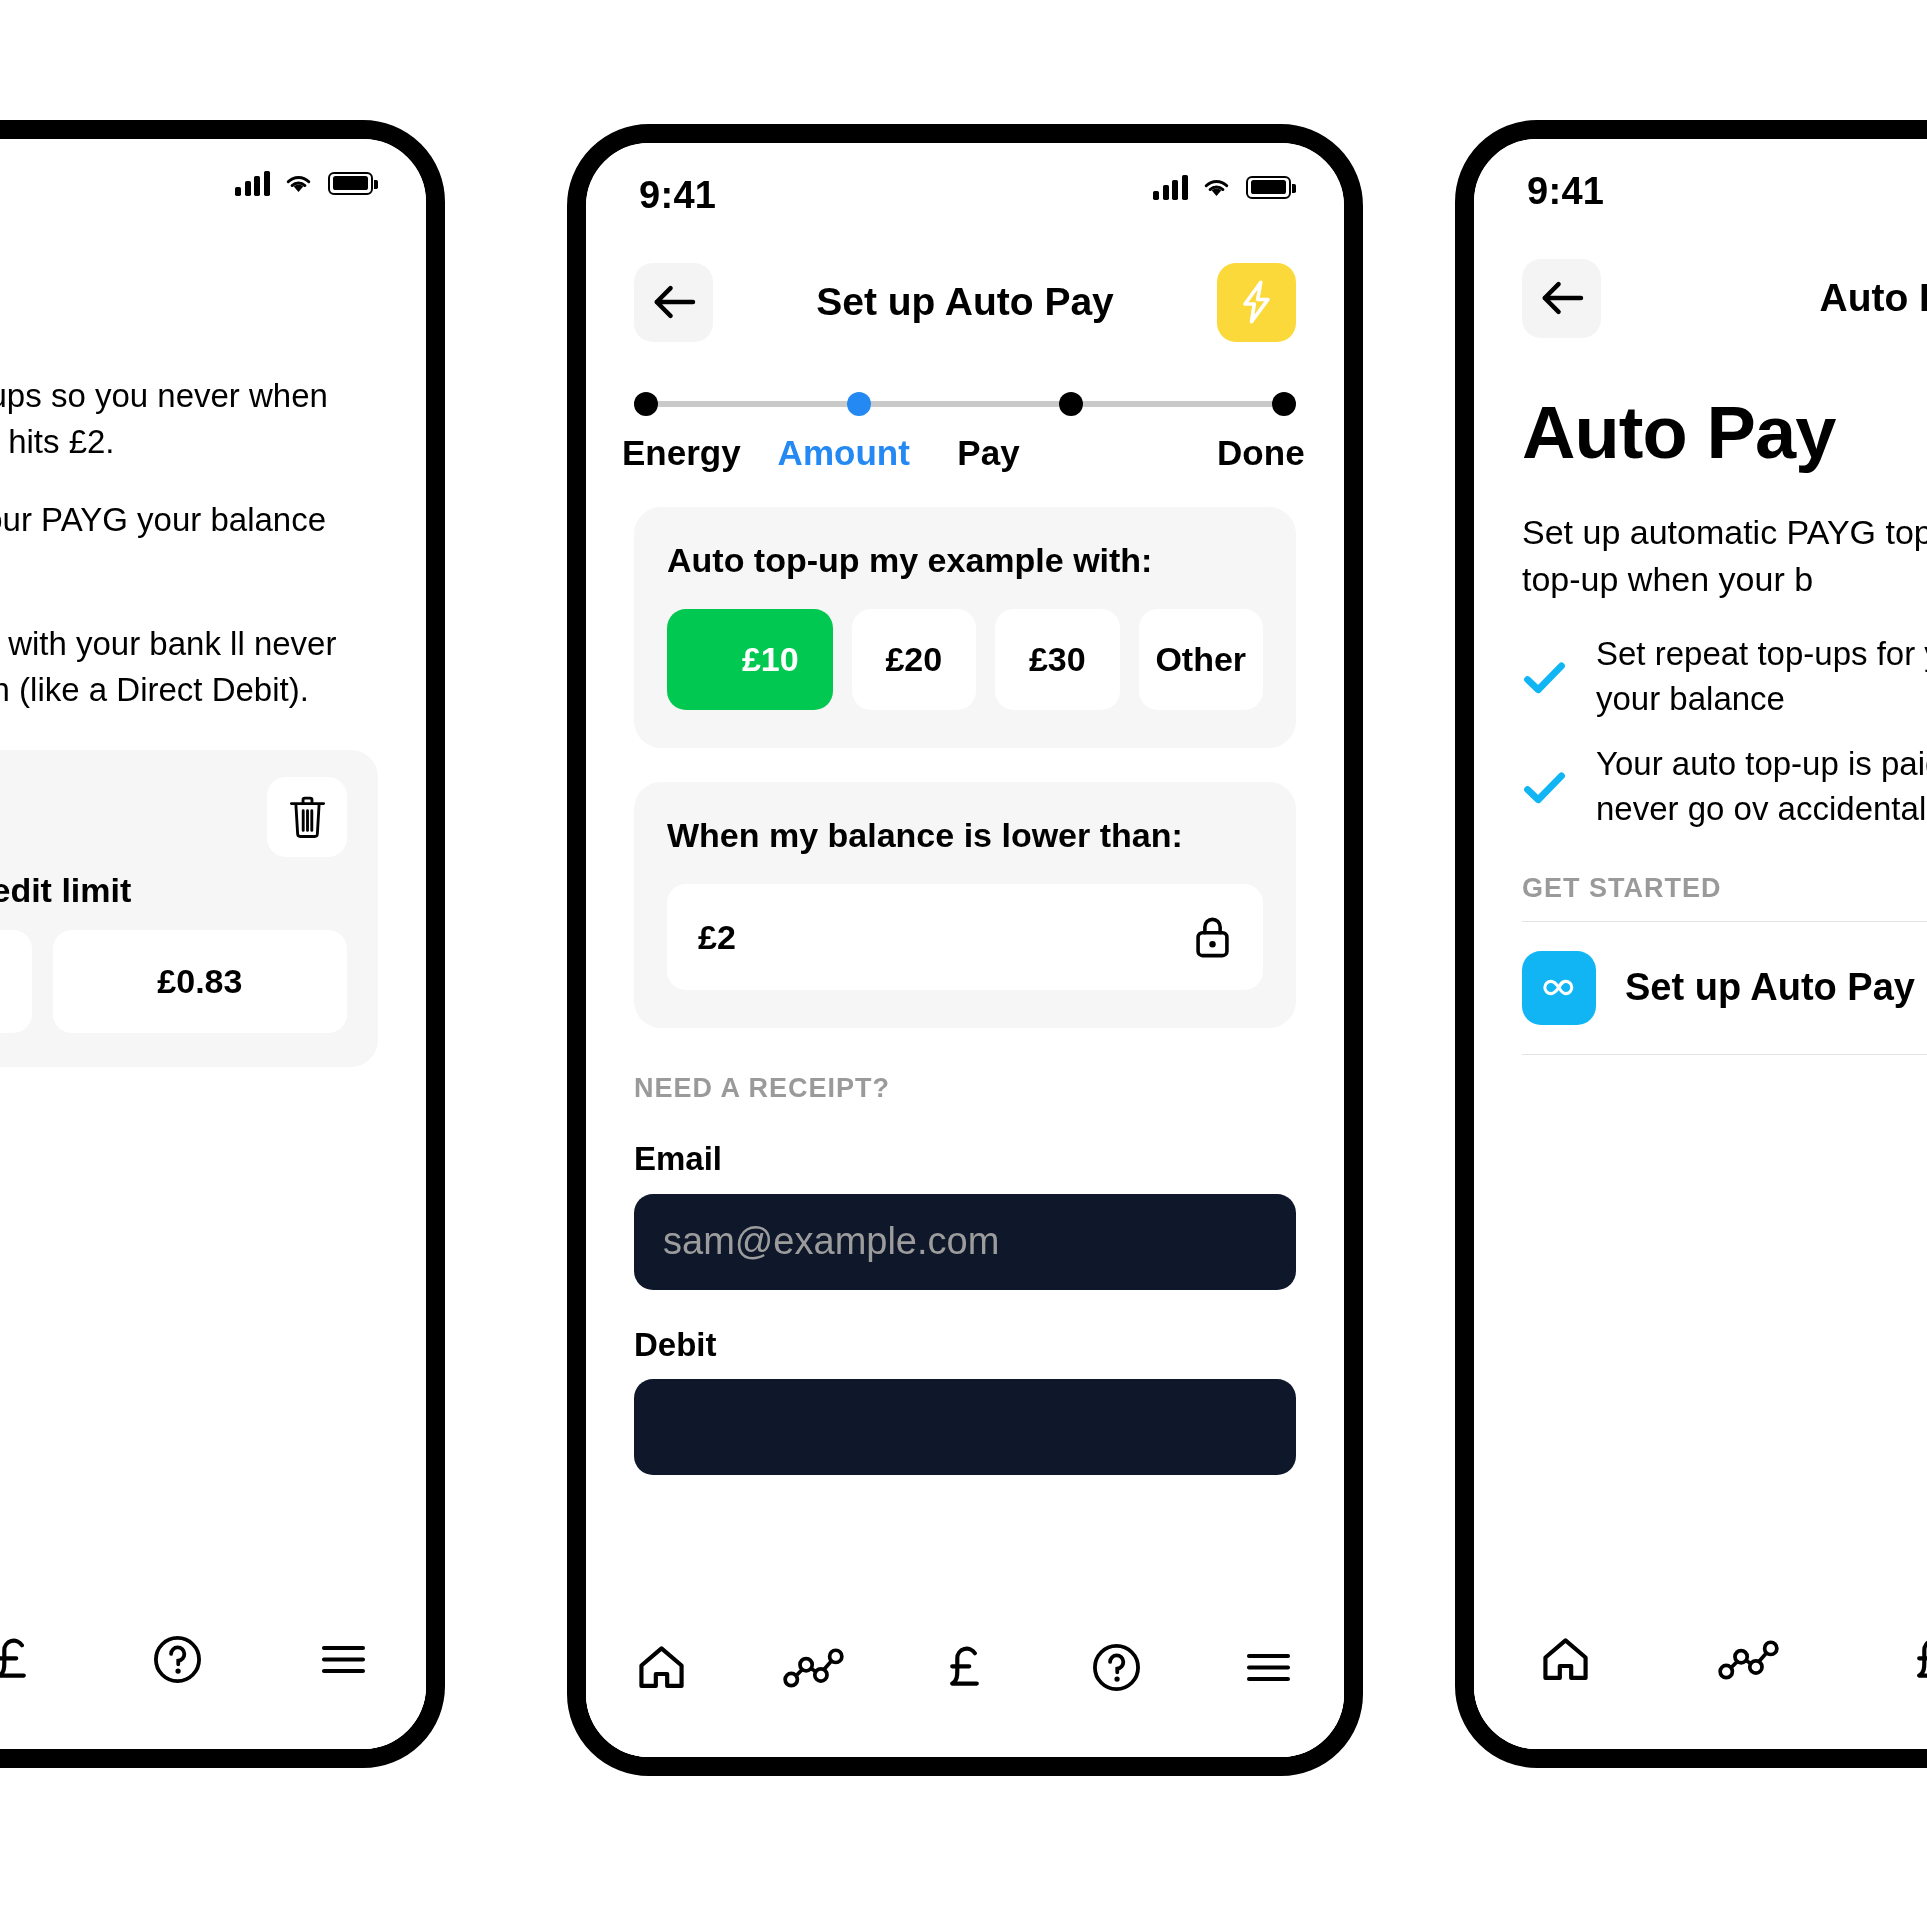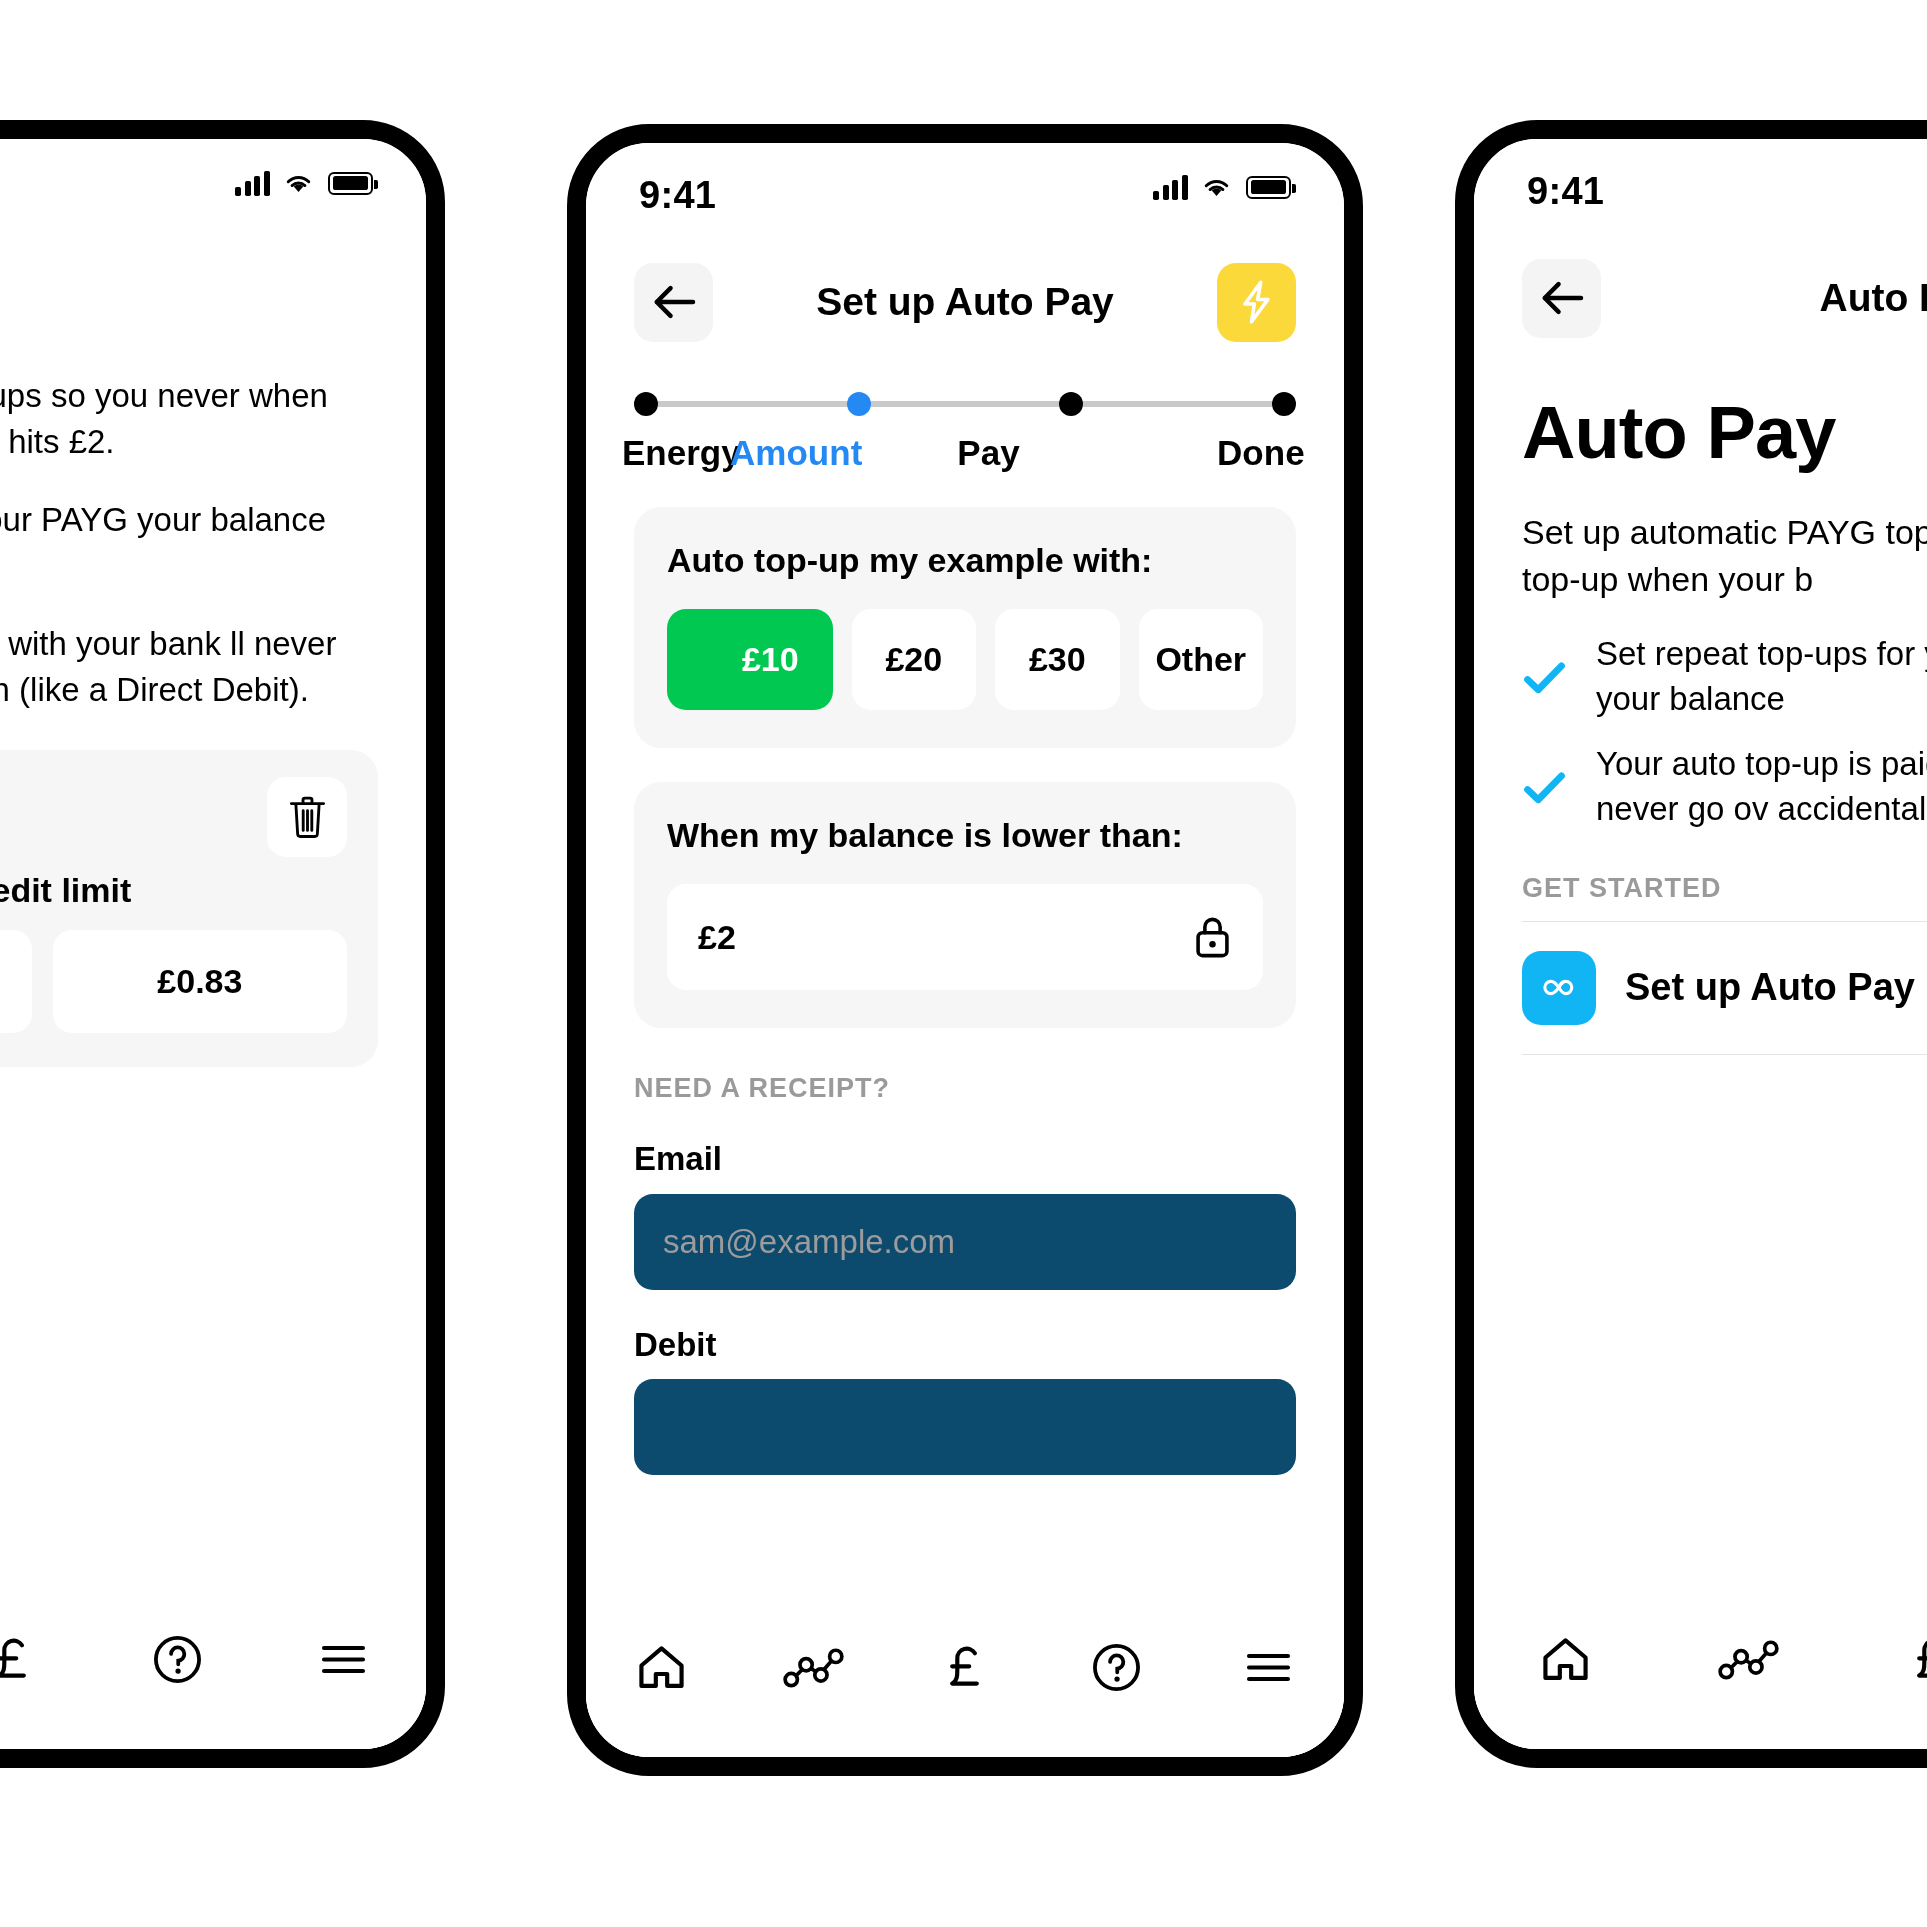--- a/index.html
+++ b/index.html
@@ -67,21 +67,21 @@
   
   .stepper { padding: 41px 48px 0 48px; }
   .step-track { display:flex; align-items:center; position:relative; height: 29px; }
   .dot { width: 24px; height: 24px; border-radius: 50%; background:#000; flex:0 0 auto; }
   .dot.active { background:#2489f2; }
   .line { flex: 1 1 auto; height: 6px; background:#c9c9c9; }
   .step-labels { display:flex; margin-top: 15.4px; }
   .step-labels span { font-size: 35px; font-weight: 700; color:#000; }
   .step-labels span.active { color:#2489f2; }
   .sl0 { width: 103px; text-align:left; margin-left:-12px; }
-  .sl1 { flex:1; text-align:left; margin-left: 5.1px;}
+  .sl1 { flex:1; text-align:center; margin-left: 5.1px;}
   .sl2 { flex:1; text-align:left; }
   .sl3 { width: 120px; text-align:right; margin-right:-8.6px; }
 
   
   .card {
     margin: 34px 48px 0 48px;
     background: #f6f6f6;
     border-radius: 27px;
     padding: 34px 33px 38px 33px;
   }
@@ -102,23 +102,23 @@
 
   
   .section { padding: 0 48px; }
   .eyebrow {
     margin-top: 45px; font-size: 27px; font-weight: 600; letter-spacing: 1px;
     color: #9a9a9a;
   }
   .body-copy { margin-top: 12px; font-size: 33px; line-height: 1.38; color:#000; }
   .field-label { margin-top: 36px; font-size: 33px; font-weight: 700; color:#000; }
   .input-box {
-    margin-top: 15.4px; background:#0c4a6e; border-radius: 19px; height: 96px;
+    margin-top: 15.4px; background:#0f172a; border-radius: 19px; height: 96px;
     display:flex; align-items:center; padding: 0 29px;
-    font-size: 33px; color:#9c9c9c;
+    font-size: 38px; color:#9c9c9c;
   }
 
   
   .lp-body { padding: 0 48px; }
   .lp-para { font-size: 33px; line-height: 1.38; color:#000; }
   .lp-para + .lp-para { margin-top: 33px; }
   .lp-card {
     margin: 38px 0 0 -103px; background:#f6f6f6; border-radius: 27px;
     padding: 27px 31px 34px 31px; position: relative;
   }

